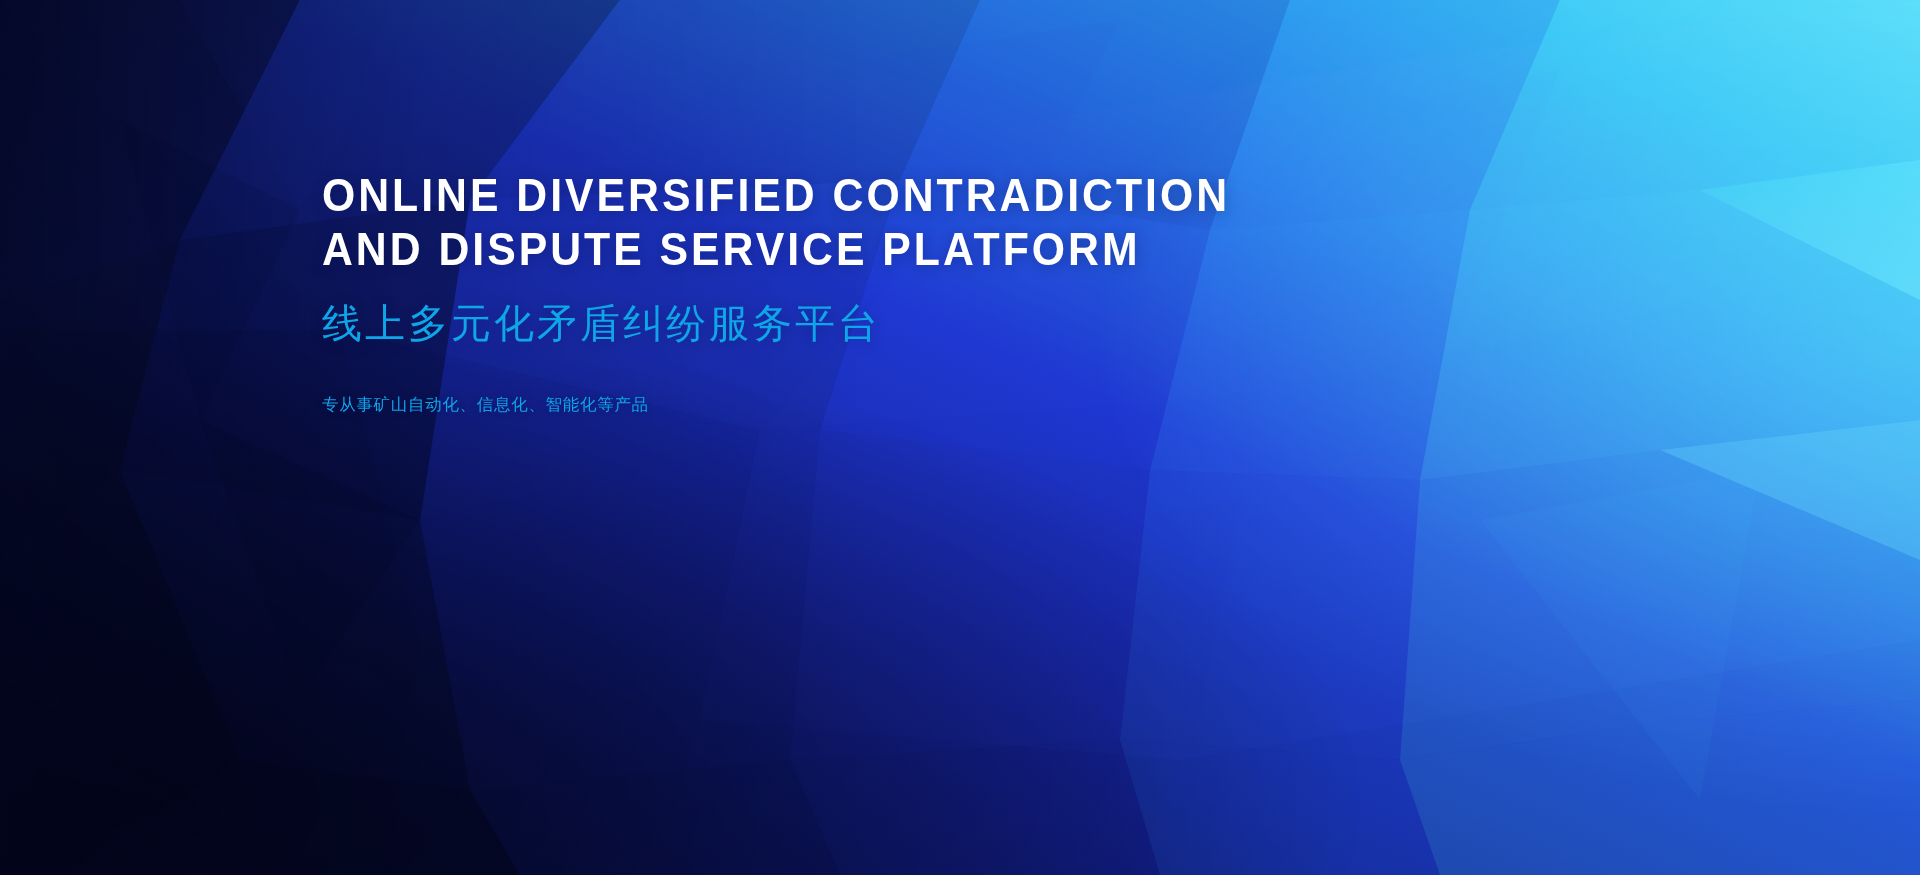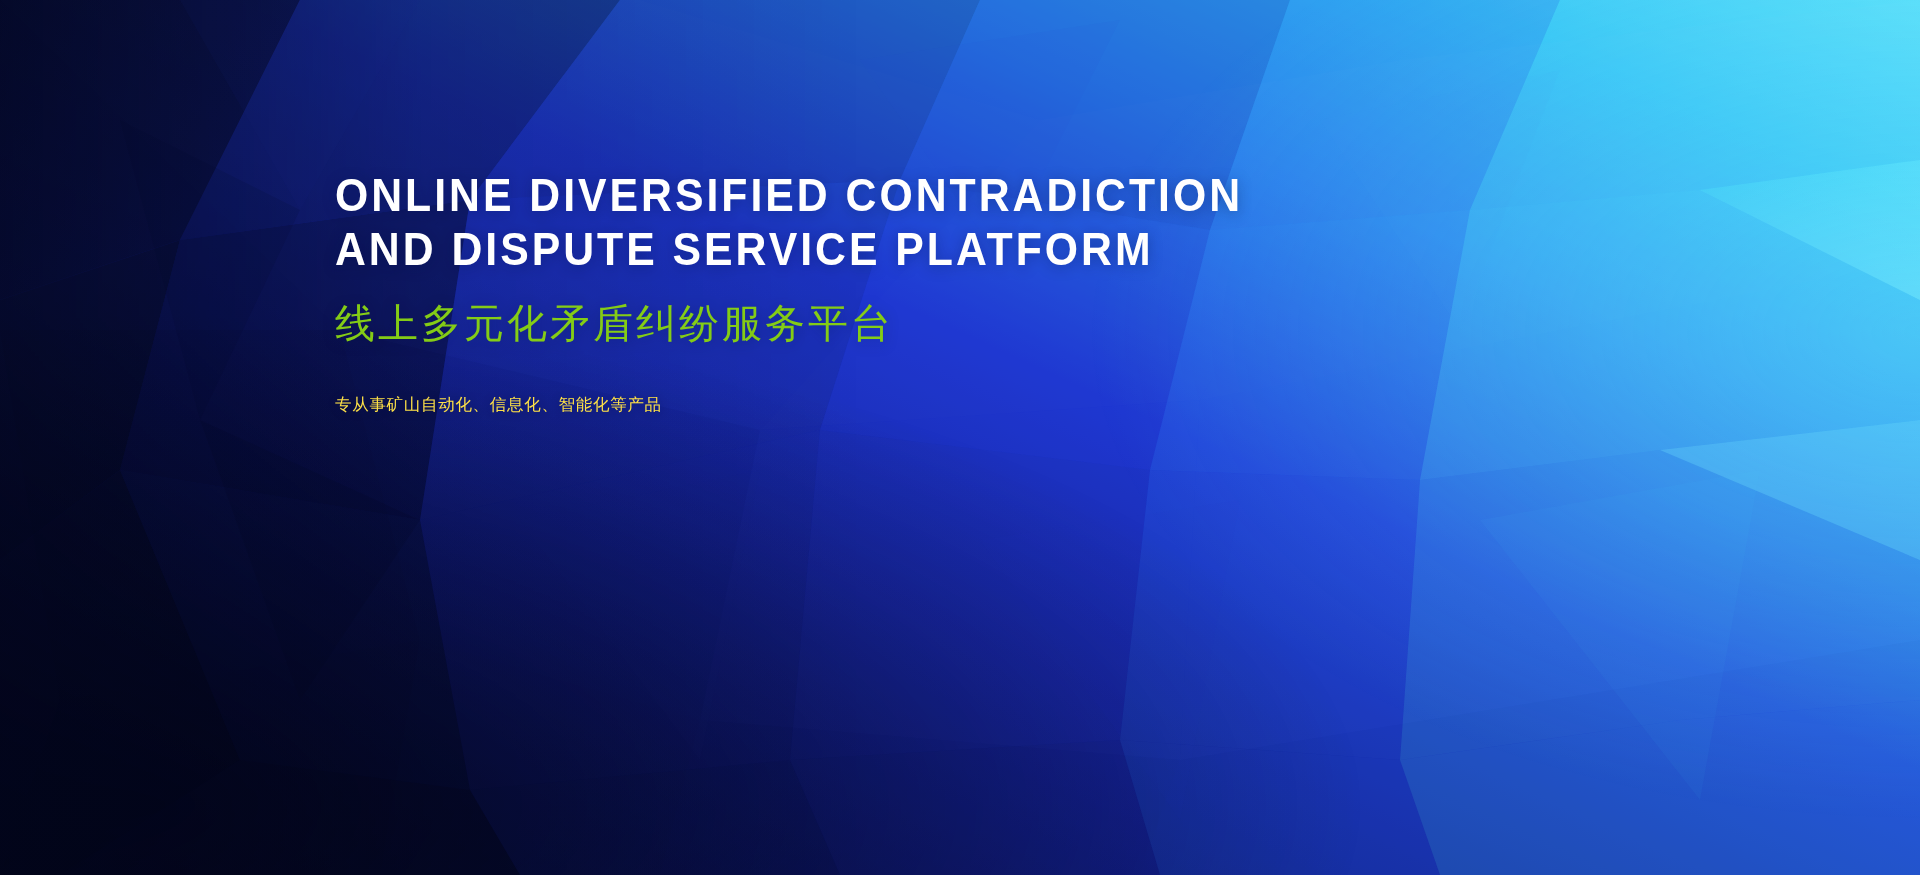--- a/index.html
+++ b/index.html
@@ -18,49 +18,49 @@
   #bg-vignette {
     position:absolute; inset:0;
     background:
       radial-gradient(ellipse 90% 80% at 8% 92%, rgba(2,4,24,0.72) 0%, rgba(2,4,24,0.30) 42%, rgba(2,4,24,0) 70%),
       radial-gradient(ellipse 70% 90% at 100% 38%, rgba(120,240,255,0.30) 0%, rgba(120,240,255,0) 62%),
       linear-gradient(90deg, rgba(3,6,30,0.55) 0%, rgba(3,6,30,0.10) 22%, rgba(3,6,30,0) 45%);
     pointer-events:none;
   }
   #content {
     position:absolute;
-    left:335px; top:168px;
+    left:322px; top:168px;
     width:1200px;
   }
   .headline {
     color:#ffffff;
     font-size:46px;
     line-height:54px;
     font-weight:700;
     letter-spacing:3.2px;
     white-space:nowrap;
     transform:scaleX(0.93);
     transform-origin:left center;
     text-shadow:0 2px 14px rgba(0,20,70,0.35);
   }
   .headline-line { display:block; }
   .subhead {
     margin-top:22px;
-    color:#84cc16;
+    color:#0ea5e9;
     font-size:40px;
     line-height:50px;
     font-weight:300;
     letter-spacing:3px;
     white-space:nowrap;
     text-shadow:0 2px 14px rgba(0,20,70,0.35);
   }
   .desc { margin-top:42px; }
   .desc-line {
     display:block;
-    color:#fde047;
+    color:#0ea5e9;
     font-size:16.5px;
     line-height:29px;
     font-weight:400;
     letter-spacing:0.7px;
     white-space:nowrap;
     text-shadow:0 1px 8px rgba(0,20,70,0.45);
   }
 </style>
 </head>
 <body>

